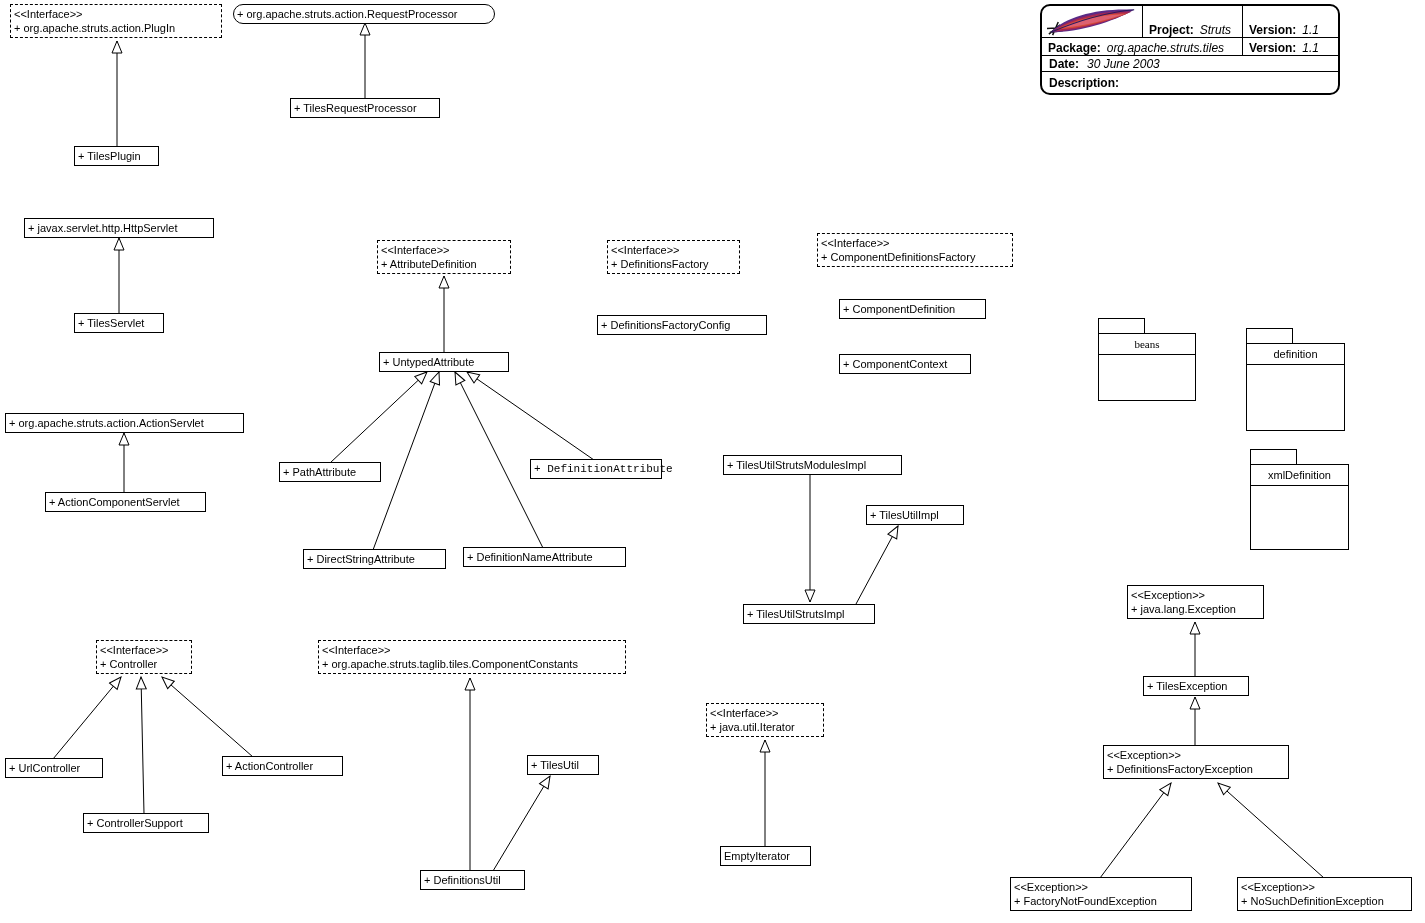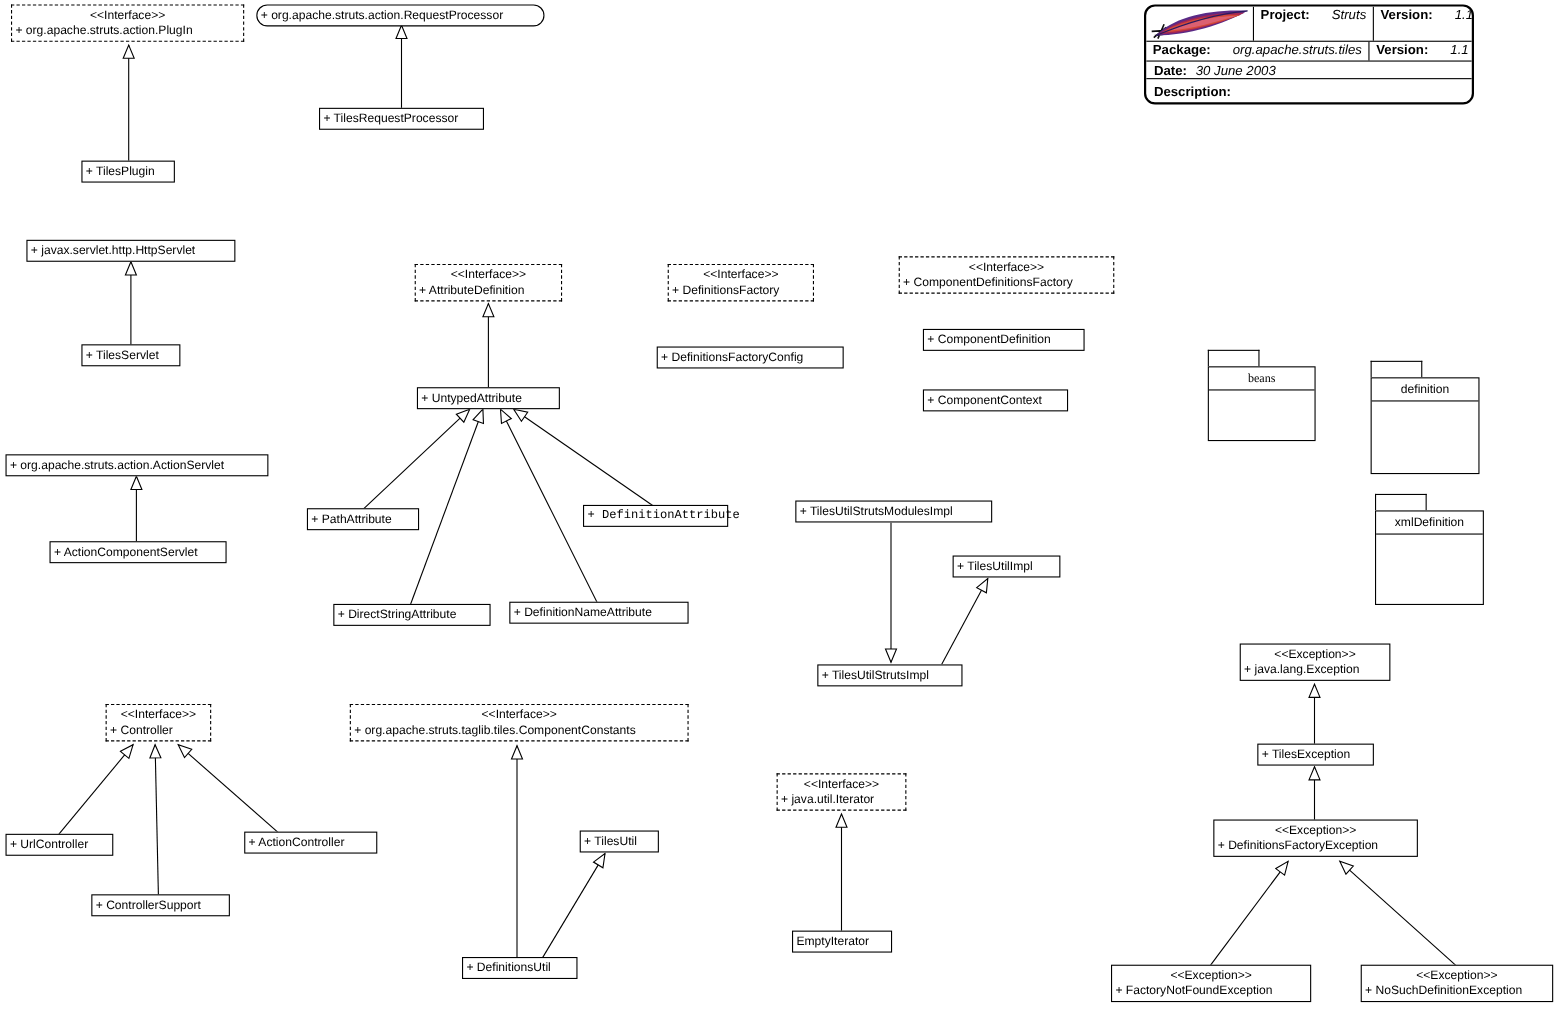--- a/index.html
+++ b/index.html
@@ -8,41 +8,41 @@
   #canvas { position:relative; width:1425px; height:923px; background:#fff; overflow:hidden; }
 
   
   #wires { position:absolute; left:0; top:0; z-index:1; }
   #wires line { stroke:#000; stroke-width:1; }
 
   
   .cls { position:absolute; z-index:2; background:#fff; border:1px solid #000;
          font-size:11px; line-height:14px; padding:2px 3px; white-space:nowrap; }
   .cls.dashed { border-style:dashed; }
-  .cls .stereo { text-align:center; }
+  .cls .stereo { }
   .cls .cname { text-align:left; }
 
   
   .pkg { position:absolute; z-index:2; font-size:11px; line-height:13px; }
   .pkg-tab { width:47px; height:15px; border:1px solid #000; border-bottom:none; background:#fff; }
   .pkg-body { border:1px solid #000; background:#fff; }
   .pkg-name { text-align:center; padding:4px 2px 3px 2px; border-bottom:1px solid #000; }
 
   
   #legend { position:absolute; left:1040px; top:4px; width:300px; height:91px;
             border:2px solid #000; border-radius:10px; background:#fff; z-index:3;
             font-size:12px; overflow:hidden; }
   .lg-row { display:flex; align-items:center; border-bottom:1px solid #000; }
   .lg-row1 { height:32px; }
   .lg-row2 { height:18px; }
   .lg-row3 { height:16px; padding-left:7px; gap:8px; }
   .lg-row4 { height:21px; border-bottom:none; padding-left:7px; }
   .lg-label { font-weight:bold; }
   .lg-value { font-style:italic; }
-  .lg-cell { display:flex; gap:20px; align-items:flex-start; padding:0 6px; height:100%; }
+  .lg-cell { display:flex; gap:6px; align-items:flex-end; padding:0 6px; height:100%; }
   .lg-logo { width:100px; height:100%; display:flex; align-items:center; padding-left:3px; }
   .lg-project { flex:1; border-left:1px solid #000; }
   .lg-package { flex:1; }
   .lg-version { width:96px; border-left:1px solid #000; }
 </style>
 </head>
 <body>
 
 <div id="canvas">
 

